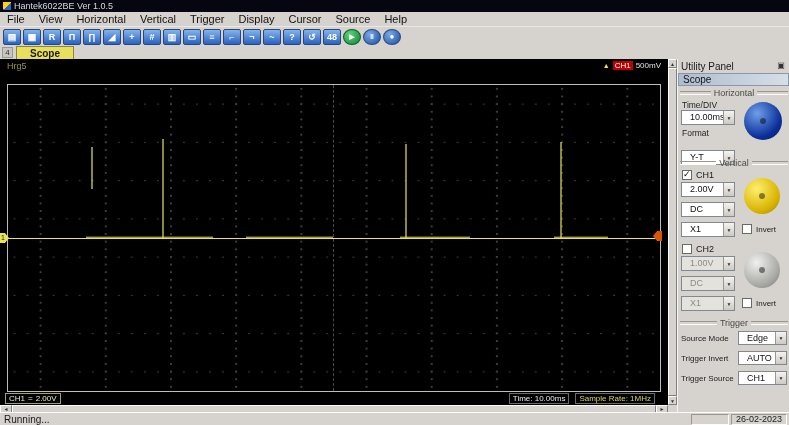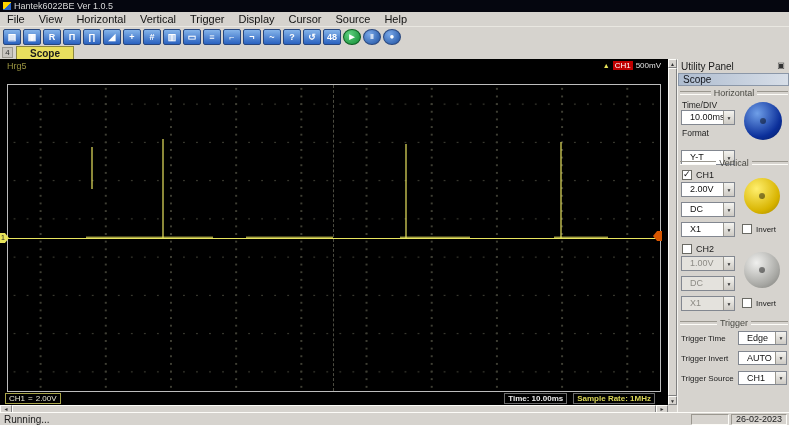--- a/index.html
+++ b/index.html
@@ -27,21 +27,21 @@
  background-image:radial-gradient(circle,#3f3f34 0.8px,transparent 1.1px),radial-gradient(circle,#3f3f34 0.8px,transparent 1.1px);
  background-size:13.04px 38.25px,65.2px 7.65px;}
 .vaxis{position:absolute;left:325px;top:0;height:306px;width:0;border-left:1px dashed #4b4b40;}
 .haxis{position:absolute;top:153px;left:0;width:652px;height:0;border-top:1px dashed #4b4b40;}
 #wf{position:absolute;left:0;top:0;}
 .marker-ch1{position:absolute;left:0;top:174px;width:9px;height:10px;background:#e8e45a;clip-path:polygon(0 0,55% 0,100% 50%,55% 100%,0 100%);color:#222;font-size:7px;line-height:10px;padding-left:1px;}
 .marker-trig{position:absolute;left:653px;top:172px;width:9px;height:10px;background:#d85600;clip-path:polygon(100% 0,45% 0,0 50%,45% 100%,100% 100%);}
 .scope-bottom{position:absolute;left:0;top:333px;width:668px;height:13px;display:flex;align-items:center;justify-content:space-between;padding:0 5px;background:#000;}
 .sb-ch{display:flex;gap:3px;align-items:center;border:1px solid #a8a44a;padding:0 3px;height:11px;font-size:8px;color:#e8e8d0;}
 .sb-right{display:flex;gap:6px;margin-right:8px;}
-.sb-box{border:1px solid #6a6a6a;padding:0 3px;height:11px;font-size:8px;display:flex;align-items:center;font-weight:bold;}
+.sb-box{border:1px solid #6a6a6a;padding:0 3px;height:11px;font-size:8px;display:flex;align-items:center;}
 .sb-box.time{color:#e8e8e8;}
 .sb-box.rate{color:#d8d455;}
 .hscroll{position:absolute;left:0;top:405px;width:668px;height:8px;background:#cac7c2;display:flex;}
 .hs-btn{width:12px;height:8px;background:#d6d3ce;border:1px solid;border-color:#fdfcf8 #808080 #808080 #fdfcf8;font-size:5px;color:#333;display:flex;align-items:center;justify-content:center;}
 .hs-btn.left::after{content:"◄";}
 .hs-btn.right::after{content:"►";}
 .hs-thumb{flex:1;background:#d6d3ce;border:1px solid;border-color:#fdfcf8 #808080 #808080 #fdfcf8;}
 .vscroll{position:absolute;left:668px;top:59px;width:9px;height:346px;background:#cac7c2;display:flex;flex-direction:column;}
 .vs-btn{width:9px;height:9px;background:#d6d3ce;border:1px solid;border-color:#fdfcf8 #808080 #808080 #fdfcf8;font-size:5px;color:#333;display:flex;align-items:center;justify-content:center;}
 .vs-btn.up::after{content:"▲";}
@@ -255,21 +255,21 @@
         <span class="dd-btn"></span>
       </div>
       <div class="cbrow" style="left:64px;top:212px">
         <span class="cb"></span>
         <span class="small">Invert</span>
       </div>
 
       <div class="sect" style="top:232px">
         <span>Trigger</span>
       </div>
-      <span class="lbl sm" style="left:3px;top:248px">Trigger Time</span>
+      <span class="lbl sm" style="left:3px;top:248px">Source Mode</span>
       <div class="dd sm" style="left:60px;top:245px">
         <span class="dd-val">Edge</span>
         <span class="dd-btn"></span>
       </div>
       <span class="lbl sm" style="left:3px;top:268px">Trigger Invert</span>
       <div class="dd sm" style="left:60px;top:265px">
         <span class="dd-val">AUTO</span>
         <span class="dd-btn"></span>
       </div>
       <span class="lbl sm" style="left:3px;top:288px">Trigger Source</span>

